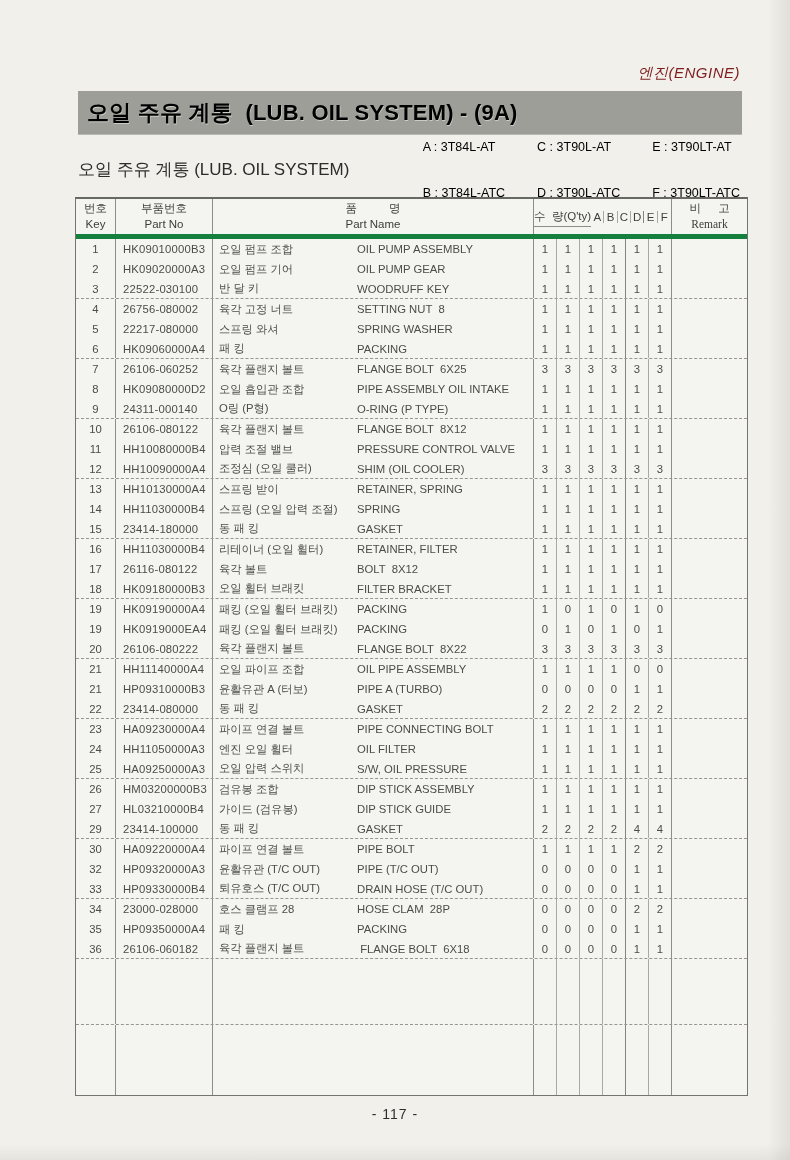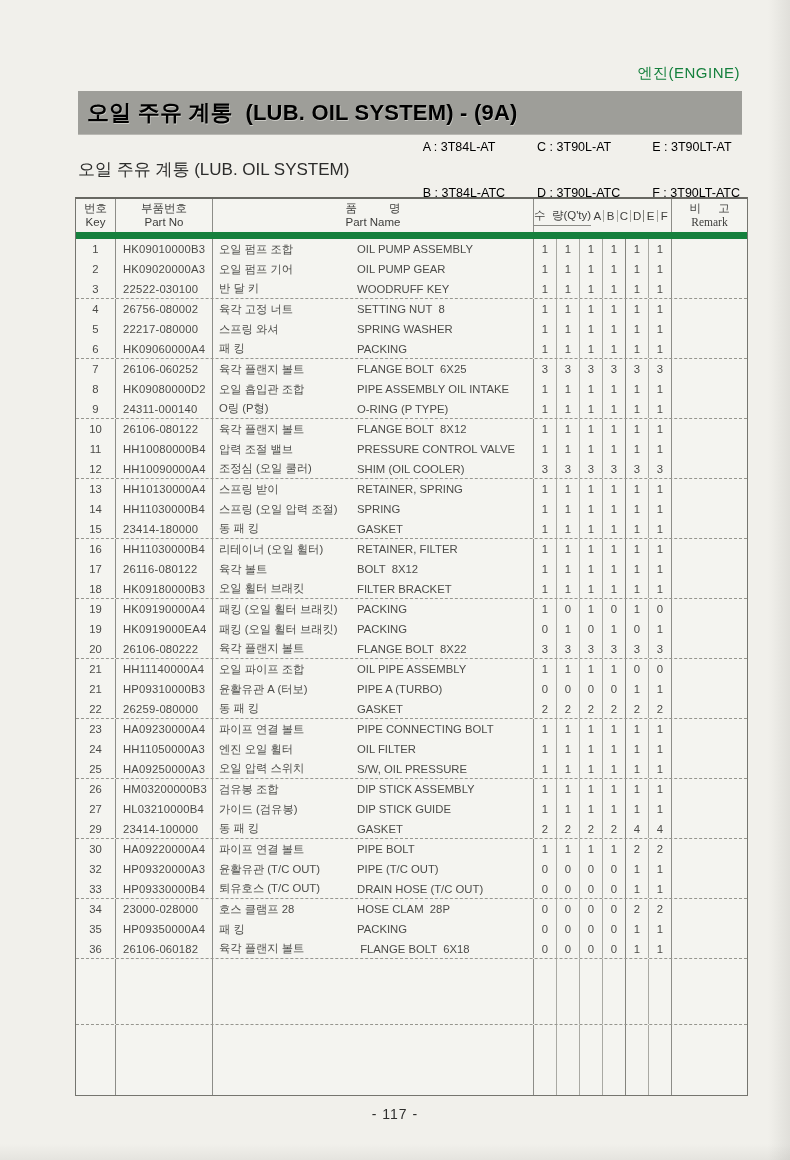--- a/index.html
+++ b/index.html
@@ -16,21 +16,21 @@
     position:absolute; top:0; right:0; width:22px; height:100%;
     background:linear-gradient(to right, rgba(120,120,115,0) 0%, rgba(120,120,115,0.14) 100%);
   }
   .scan-edge-bottom {
     position:absolute; left:0; bottom:0; width:100%; height:16px;
     background:linear-gradient(to bottom, rgba(120,120,115,0) 0%, rgba(120,120,115,0.10) 100%);
   }
 
   .corner-label {
     position:absolute; top:64px; right:50px;
-    font-size:15px; color:#15803d; letter-spacing:0.5px;
+    font-size:15px; color:#7f1d1d; letter-spacing:0.5px;font-style:italic;
   }
 
   .title-bar {
     position:absolute; left:78px; top:91px; width:664px; height:43px;
     background:#9e9e99;
     display:flex; align-items:center;
     padding-left:9px;
     box-shadow: 0 1px 0 rgba(80,80,75,0.35);
   }
   .title-bar span {
@@ -56,21 +56,21 @@
 
   
   .ptable {
     position:absolute; left:75px; top:197px; width:673px;
     border:1px solid #75756f;
     border-top:2px solid #686862;
     background:rgba(255,255,255,0.25);
   }
   .trow, .thead-row { display:grid; grid-template-columns:40px 97px 321px repeat(6,23px) 1fr; }
 
-  .thead-row { height:40px; border-bottom:7px solid #15803d; }
+  .thead-row { height:40px; border-bottom:5px solid #15803d; }
   .hcell {
     display:flex; flex-direction:column; justify-content:space-around; align-items:center;
     font-size:11.5px; color:#3c3c3a; padding:2px 0;
     border-right:1px solid #8d8d88;
   }
   .hcell div { white-space:pre; line-height:1; }
   .qty-block { grid-column:span 6; display:flex; flex-direction:row; border-right:1px solid #8d8d88;align-items:center; }
   .qty-title {
     height:20px; display:flex; align-items:center; justify-content:center;
     font-size:11.5px; border-bottom:1px solid #8d8d88; white-space:pre;
@@ -439,21 +439,21 @@
           <div class="cell qty q1">0</div>
           <div class="cell qty q2">0</div>
           <div class="cell qty q3">0</div>
           <div class="cell qty q4">0</div>
           <div class="cell qty q5">1</div>
           <div class="cell qty q6">1</div>
           <div class="cell remark"></div>
         </div>
         <div class="trow group-end">
           <div class="cell key">22</div>
-          <div class="cell partno">26259-080000</div>
+          <div class="cell partno">23414-080000</div>
           <div class="cell name"><span class="ko">동 패 킹</span><span class="en">GASKET</span></div>
           <div class="cell qty q1">2</div>
           <div class="cell qty q2">2</div>
           <div class="cell qty q3">2</div>
           <div class="cell qty q4">2</div>
           <div class="cell qty q5">2</div>
           <div class="cell qty q6">2</div>
           <div class="cell remark"></div>
         </div>
         <div class="trow">

